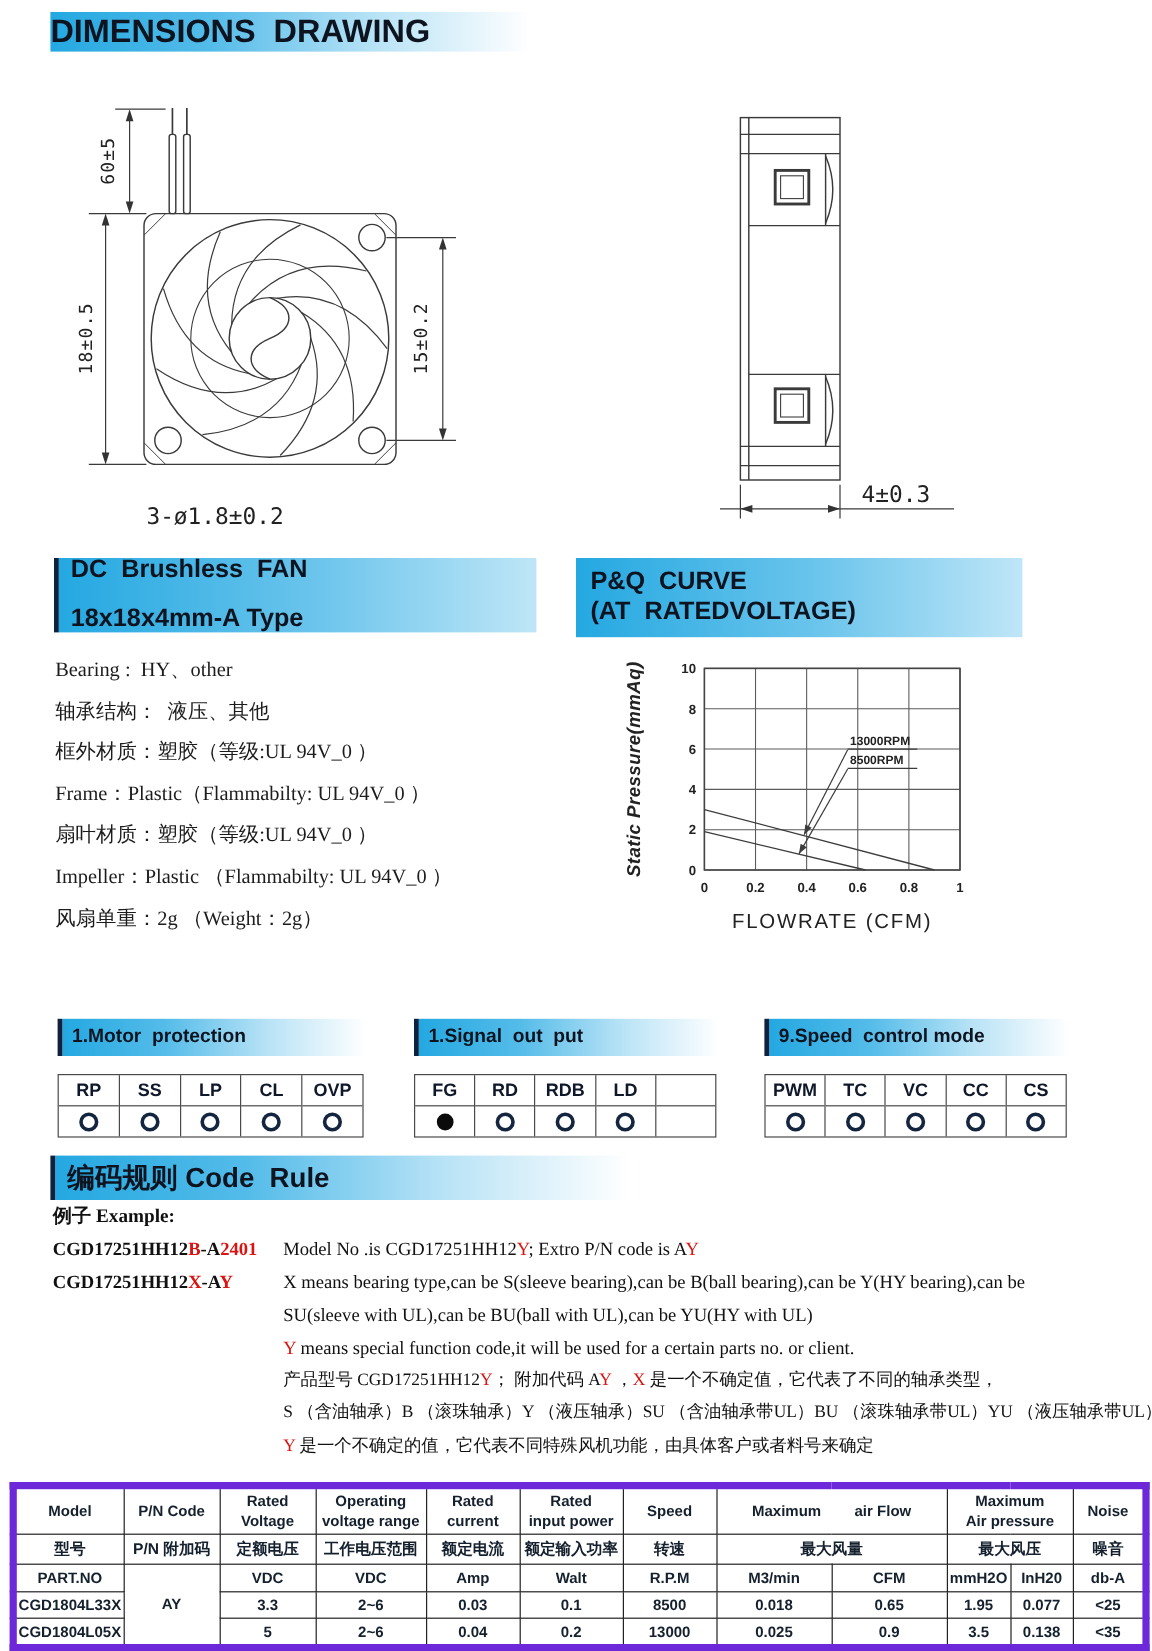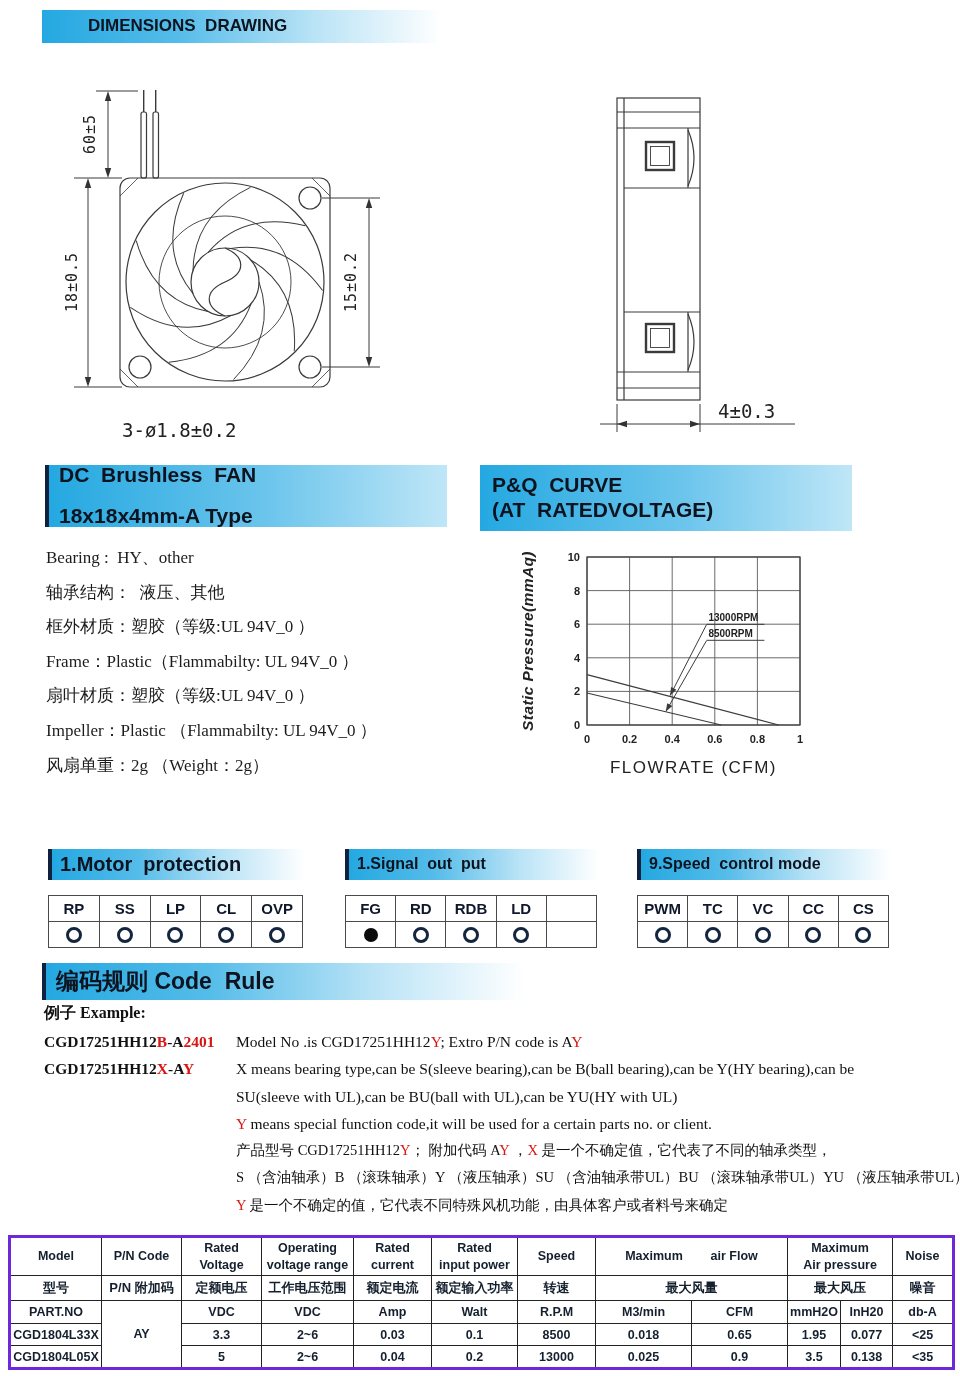--- a/index.html
+++ b/index.html
@@ -39,33 +39,33 @@
   .ex-left{position:absolute;left:44px;top:1028px;font:700 15.5px "Liberation Serif",serif;}
   .ex-right{position:absolute;left:236px;top:1028px;font:15.5px "Liberation Serif",serif;}
   .ex-left div,.ex-right div{height:27.3px;line-height:27.3px;white-space:nowrap;}
   .ex-right div:nth-child(n+5){font-size:14.5px;}
   .red{color:#d81512;}
   
   table.spec{position:absolute;left:8px;top:1235px;width:944px;border-collapse:collapse;
              table-layout:fixed;font-family:"Liberation Sans",sans-serif;}
   table.spec td,table.spec th{border:1.3px solid #222;text-align:center;vertical-align:middle;
              font-weight:700;font-size:12.5px;color:#15202e;padding:0;}
-  table.spec{border:3px solid #6d28d9;}
+  table.spec{border:6px solid #6d28d9;}
   tr.r-en th{height:37px;white-space:pre-wrap;line-height:1.3;}
   tr.r-cn td{height:24px;font-size:13px;}
   tr.r-un td{height:22px;}
   tr.r-d td{height:21px;}
 </style>
 </head>
 <body>
 
 <div class="page">
 
   <div class="bar grad-white" style="left:42px;top:10px;width:400px;height:33px;">
-    <span class="bt" style="font-size:17px;padding-left:14px;margin-left:32px;">DIMENSIONS  DRAWING</span>
+    <span class="bt" style="font-size:27px;">DIMENSIONS  DRAWING</span>
   </div>
 
   <svg class="abs" style="left:0;top:60px;" width="960" height="400" viewBox="0 60 960 400">
     <g stroke="#3a3a3a" stroke-width="1.2" fill="none">
 
       <rect x="120" y="178" width="210" height="209" rx="10"></rect>
       <path d="M120 196 L138 178 M312 178 L330 196 M120 369 L138 387 M312 387 L330 369" stroke-width="0.8"></path>
 
       <circle cx="225" cy="282" r="99"></circle>
       <circle cx="225" cy="282" r="66" stroke-width="0.9"></circle>
@@ -192,21 +192,21 @@
       <text x="213.41" y="93.8" class="ann">8500RPM</text>
       <line x1="211.41" y1="97.3" x2="269.40999999999997" y2="97.3" stroke="#3c3c3c" stroke-width="1"></line>
       <line x1="211.41" y1="97.8" x2="170.81" y2="168.56" stroke="#3c3c3c" stroke-width="1"></line>
       <polygon points="170.81,168.56 177.3934559646385,163.11407422363598 172.1892553532828,160.1280574794155" fill="#3c3c3c"></polygon>
       <text x="198.5" y="230" text-anchor="middle" class="xlabel">FLOWRATE (CFM)</text>
       <text x="38" y="98" text-anchor="middle" transform="rotate(-90 38 98)" class="ylab">Static  Pressure(mmAq)</text>
     </svg>
 
 
   <div class="bar grad-white dark-edge" style="left:48px;top:849px;width:253px;height:31px;">
-    <span class="bt" style="font-size:20px;padding-left:8px;">1.Motor  protection</span>
+    <span class="bt" style="font-size:16px;padding-left:8px;">1.Motor  protection</span>
   </div>
   <div class="bar grad-white dark-edge" style="left:345px;top:849px;width:250px;height:31px;">
     <span class="bt" style="font-size:16px;padding-left:8px;">1.Signal  out  put</span>
   </div>
   <div class="bar grad-white dark-edge" style="left:637px;top:849px;width:250px;height:31px;">
     <span class="bt" style="font-size:16px;padding-left:8px;">9.Speed  control mode</span>
   </div>
 
   <div class="ftable" style="left:48px;top:895px;width:253px;">
     <div class="fcol">

